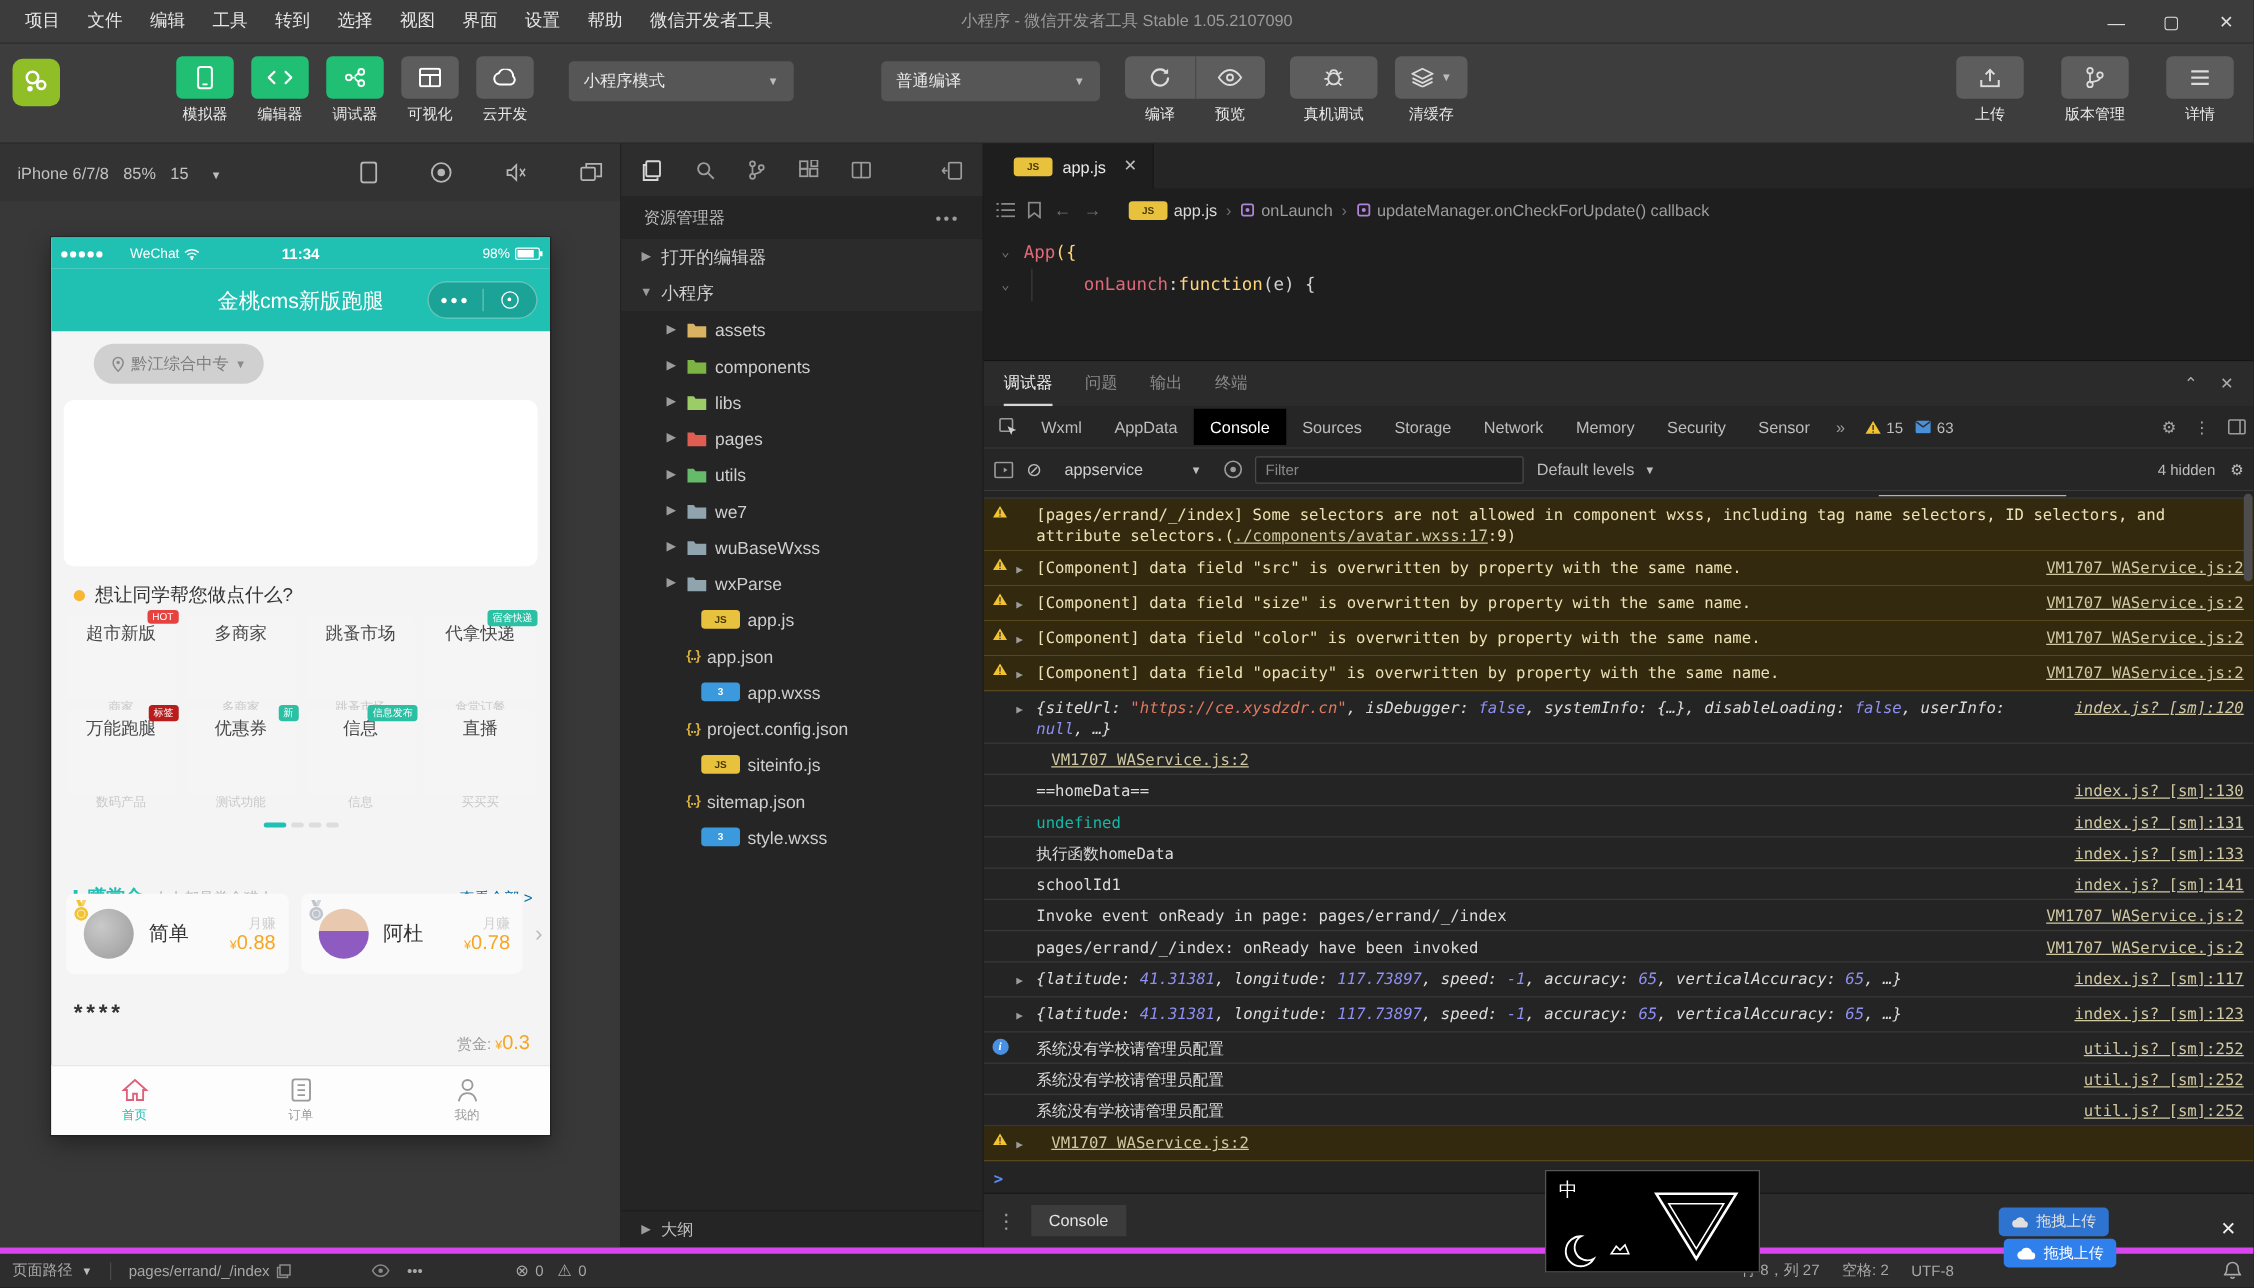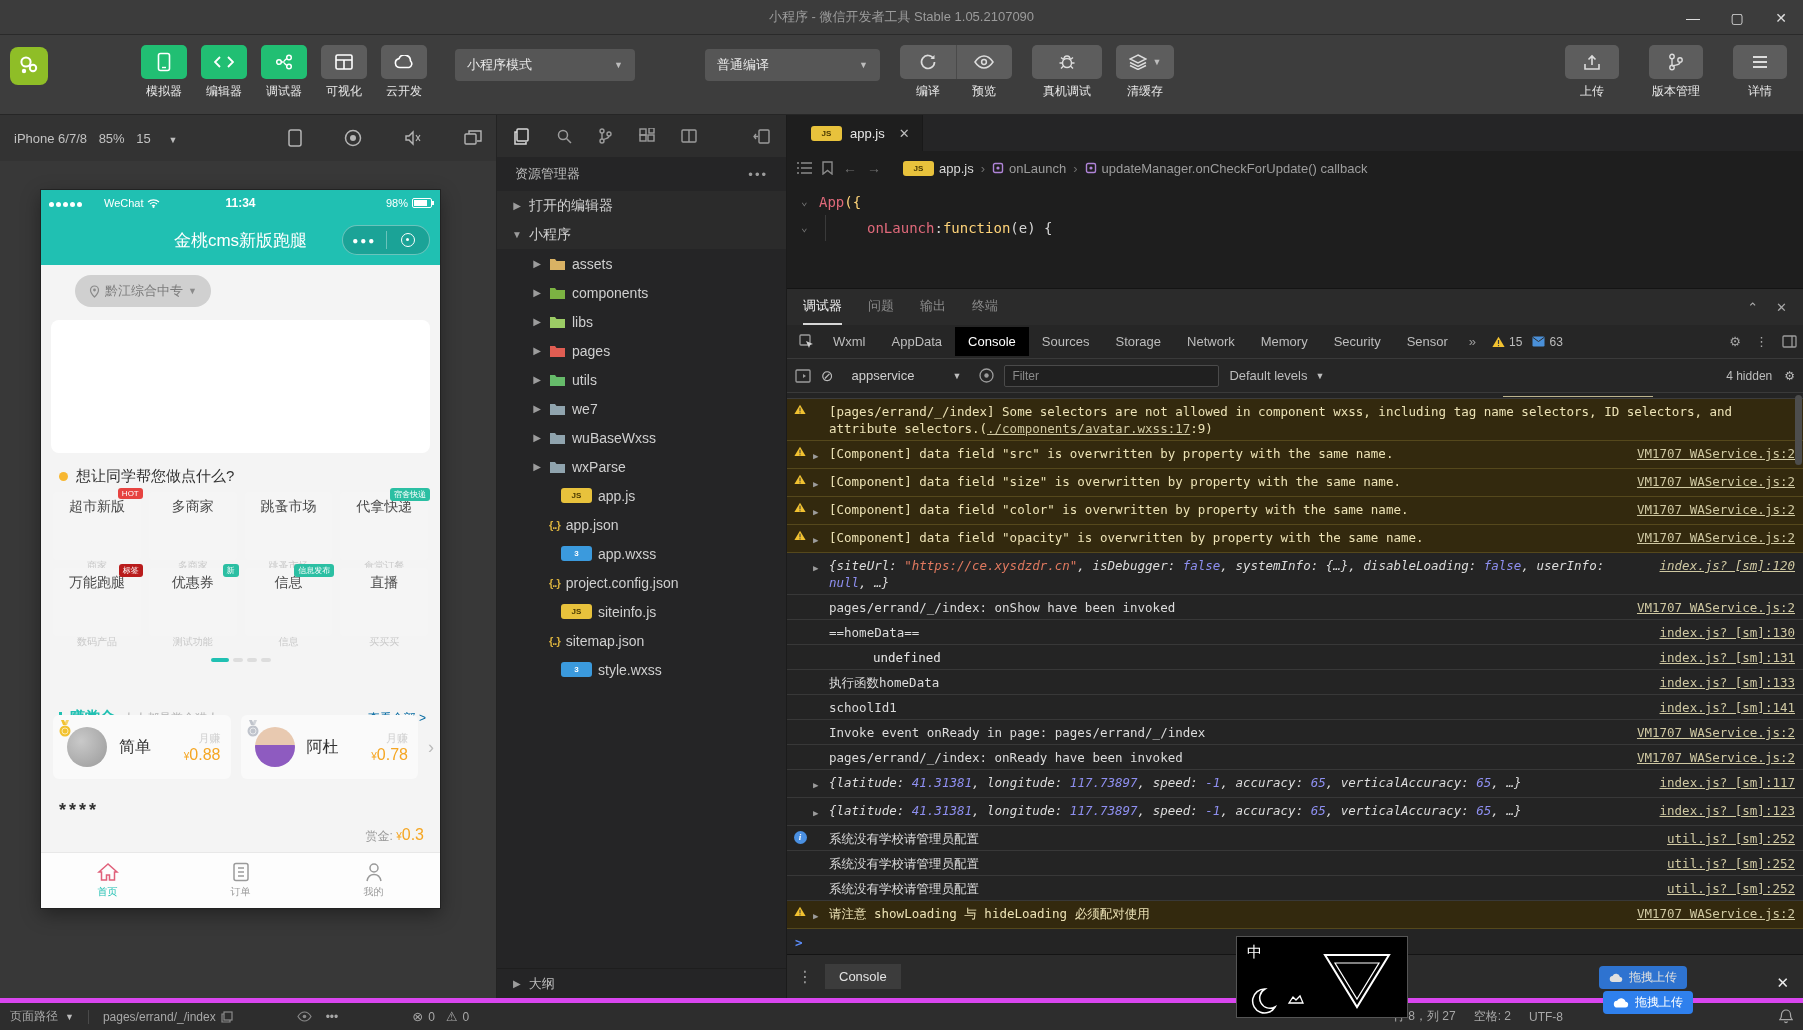--- a/index.html
+++ b/index.html
@@ -141,21 +141,21 @@
   .filter-input { width:215px; height:22px; background:#202020; border:1px solid #4a4a4a; color:#ddd; font-size:12px; padding:0 7px; border-radius:2px;}
   .filter-input::placeholder { color:#8a8a8a;}
   .lvl { display:flex; gap:8px; align-items:center;}
   .fr-right { margin-left:auto; display:flex; align-items:center; gap:12px; font-size:12px; color:#bdbdbd;}
 
   .console { flex:1; overflow:hidden; font-family:"DejaVu Sans Mono","Liberation Mono",monospace; font-size:12.5px; position:relative; background:#242424;}
   .sliver { height:6px; border-bottom:1px solid #3c3c3c; position:relative;}
   .sliver i { position:absolute; right:150px; bottom:1px; width:150px; border-bottom:1px solid #bdb48d;}
   .crow { position:relative; min-height:25px; padding:4px 8px 3px 6px; border-bottom:1px solid #383838; display:flex; align-items:flex-start; gap:6px; color:#dcdcdc; line-height:17px;}
   .crow.warn { background:#33290e; border-color:#55481c; color:#ece2b5;}
-  .crow.gray .ctext { color:#e5e5e5;margin-left:44px;}
+  .crow.gray .ctext { color:#14b8a6;}
   .cicon { width:14px; flex:0 0 14px; margin-top:1px; display:flex; justify-content:center;}
   .carrow { color:#9c9c9c; font-size:9px; margin-top:3px; width:10px; flex:0 0 10px;}
   .ctext { flex:1; word-break:break-word;}
   .ctext.italic { font-style:italic;}
   .clink { color:#cfc8a2; text-decoration:underline; white-space:nowrap; margin-left:12px;}
   .clink.fl { float:right; }
   .tk-link { color:#cfc8a2; text-decoration:underline;}
   .tk-str { color:#e0795f;} .tk-kw { color:#8e8ff0; font-style:italic;} .tk-num { color:#8e8ff0;}
   .info-i { width:13px; height:13px; border-radius:50%; background:#4a90e2; color:#fff; font-size:9px; font-weight:bold; display:flex; align-items:center; justify-content:center; font-family:"Liberation Serif",serif; font-style:italic;}
   .prompt { display:flex; padding:6px 8px; color:#5b8bf7; font-weight:bold;}
@@ -180,20 +180,33 @@
   .console-x { position:absolute; right:14px; bottom:38px; color:#eee; font-size:15px; z-index:31;}
 
   svg { display:block; }
 </style>
 </head>
 <body>
 
 <div id="app">
 
   <div class="titlebar">
+    <div class="menu" id="menu">
+        <span class="menu-item">项目</span>
+        <span class="menu-item">文件</span>
+        <span class="menu-item">编辑</span>
+        <span class="menu-item">工具</span>
+        <span class="menu-item">转到</span>
+        <span class="menu-item">选择</span>
+        <span class="menu-item">视图</span>
+        <span class="menu-item">界面</span>
+        <span class="menu-item">设置</span>
+        <span class="menu-item">帮助</span>
+        <span class="menu-item">微信开发者工具</span>
+      </div>
     <div class="win-title">小程序 - 微信开发者工具 Stable 1.05.2107090</div>
     <div class="win-controls">
       <div class="win-btn">—</div>
       <div class="win-btn">▢</div>
       <div class="win-btn">✕</div>
     </div>
   </div>
 
   <div class="toolbar">
     <div class="logo">
@@ -901,21 +914,20 @@
                 <a class="clink">VM1707 WAService.js:2</a>
               </div>
               <div class="crow log">
                 <span class="cicon"></span>
                 <span class="carrow">▶</span>
                 <span class="ctext italic"><a class="clink fl">index.js? [sm]:120</a><span>{siteUrl: </span><span class="tk-str">"https://ce.xysdzdr.cn"</span><span>, isDebugger: </span><span class="tk-kw">false</span><span>, systemInfo: {…}, disableLoading: </span><span class="tk-kw">false</span><span>, userInfo: </span><span class="tk-kw">null</span><span>, …}</span></span>
               </div>
               <div class="crow log">
                 <span class="cicon"></span>
                 <span class="carrow"></span>
-                <span class="ctext"><span>pages/errand/_/index: onShow have been invoked</span></span>
                 <a class="clink">VM1707 WAService.js:2</a>
               </div>
               <div class="crow log">
                 <span class="cicon"></span>
                 <span class="carrow"></span>
                 <span class="ctext"><span>==homeData==</span></span>
                 <a class="clink">index.js? [sm]:130</a>
               </div>
               <div class="crow log gray">
                 <span class="cicon"></span>
@@ -981,21 +993,20 @@
               </div>
               <div class="crow warn">
                 <span class="cicon">
                   <svg width="12" height="11" viewBox="0 0 13 12">
                     <path d="M6.5 0.8L12.6 11H0.4z" fill="#f2c230"></path>
                     <rect x="5.9" y="4" width="1.2" height="4" fill="#3a3a3a"></rect>
                     <rect x="5.9" y="9" width="1.2" height="1.2" fill="#3a3a3a"></rect>
                   </svg>
                 </span>
                 <span class="carrow">▶</span>
-                <span class="ctext"><span>请注意 showLoading 与 hideLoading 必须配对使用</span></span>
                 <a class="clink">VM1707 WAService.js:2</a>
               </div>
             </div>
           <div class="prompt">&gt;</div>
           <div class="vscroll"></div>
         </div>
         <div class="drawer">
           <span style="color:#9c9c9c;">⋮</span>
           <span class="chiptab">Console</span>
           <span class="dx"></span>

